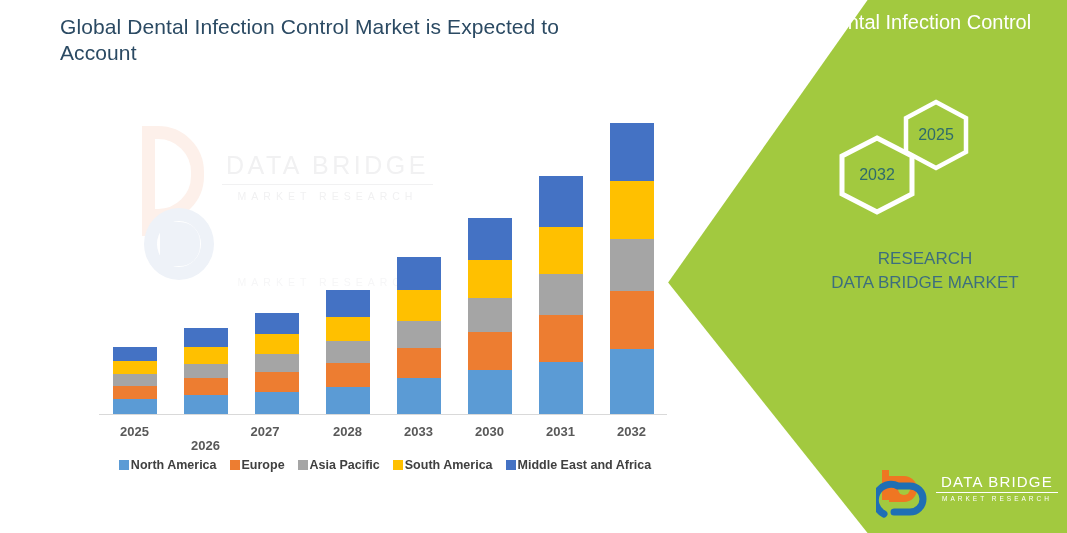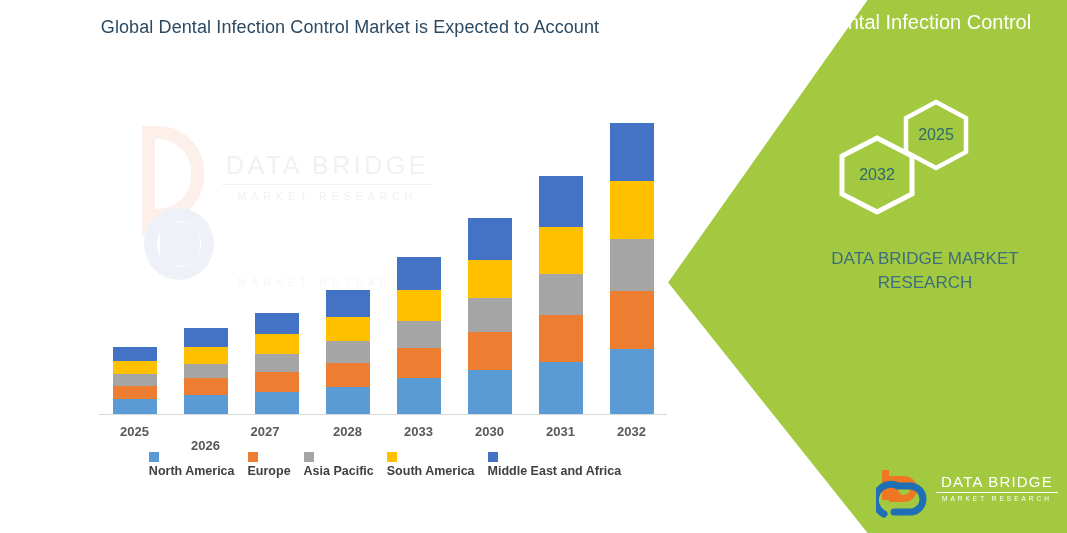--- a/index.html
+++ b/index.html
@@ -10,22 +10,21 @@
     overflow:hidden;
     position:relative;
   }
   #page{position:relative;width:1067px;height:533px;overflow:hidden;background:#fff;}
 
   
   #left-panel{position:absolute;left:0;top:0;width:700px;height:533px;background:#fff;}
 
   #chart-title{
     position:absolute;left:60px;top:14px;width:580px;
-    text-align:center;
-    font-size:18px;line-height:26px;
+    font-size:21px;line-height:26px;
     color:#2b4a63;
     letter-spacing:.1px;
     font-family:"Liberation Sans", sans-serif;
   }
 
   
   #watermark{
     position:absolute;left:142px;top:126px;width:290px;height:210px;
     pointer-events:none;
   }
@@ -72,21 +71,21 @@
     position:absolute;top:0;width:60px;text-align:center;
     font-size:13px;font-weight:bold;color:#595959;
     font-family:"Liberation Sans",sans-serif;
   }
 
   
   #legend{
     position:absolute;left:99px;top:455px;width:572px;height:20px;
     display:flex;justify-content:center;align-items:center;gap:13px;
   }
-  .leg-item{display:flex;align-items:flex-start;gap:2px;flex-direction:column;}
+  .leg-item{display:flex;align-items:center;gap:2px;}
   .leg-swatch{width:10px;height:10px;display:inline-block;}
   .leg-label{font-size:12.5px;font-weight:bold;color:#404040;font-family:"Liberation Sans",sans-serif;white-space:nowrap;}
 
   
   #footer{position:absolute;left:0;top:506px;width:700px;height:20px;}
   #footer-left{position:absolute;left:86px;top:0;font-size:8.5px;color:#3b3b3b;font-family:"Liberation Serif",serif;white-space:nowrap;}
   #footer-right{position:absolute;left:428px;top:0;font-size:8.5px;color:#3b3b3b;font-family:"Liberation Serif",serif;white-space:nowrap;}
 
   
   #right-panel{
@@ -270,22 +269,22 @@
   </div>
 
   <div class="hex" id="hex-2025">
     <svg width="72" height="72" viewBox="0 0 72 72">
       <polygon points="36,3 66,19 66,53 36,69 6,53 6,19" fill="none" stroke="#ffffff" stroke-width="4.5"></polygon>
     </svg>
     <span>2025</span>
   </div>
 
   <div id="panel-brand">
+    <div>RESEARCH</div>
     <div>DATA BRIDGE MARKET</div>
-    <div>RESEARCH</div>
   </div>
 
   <div id="logo">
     <div id="logo-mark">
       <svg width="54" height="50" viewBox="0 0 54 50">
         <path d="M6 2 L6 32 L13 32 L13 2 Z" fill="#ef7622"></path>
         <path d="M13 8 L28 8 A13 13 0 0 1 28 34 L13 34 Z" fill="#ef7622"></path>
         <circle cx="28" cy="21" r="6" fill="#a2c93f"></circle>
         <path d="M8 46 A14 14 0 0 1 22 18 L34 18 A13 13 0 0 1 34 44 L18 44" fill="none" stroke="#1f6fb4" stroke-width="7" stroke-linecap="round"></path>
       </svg>

